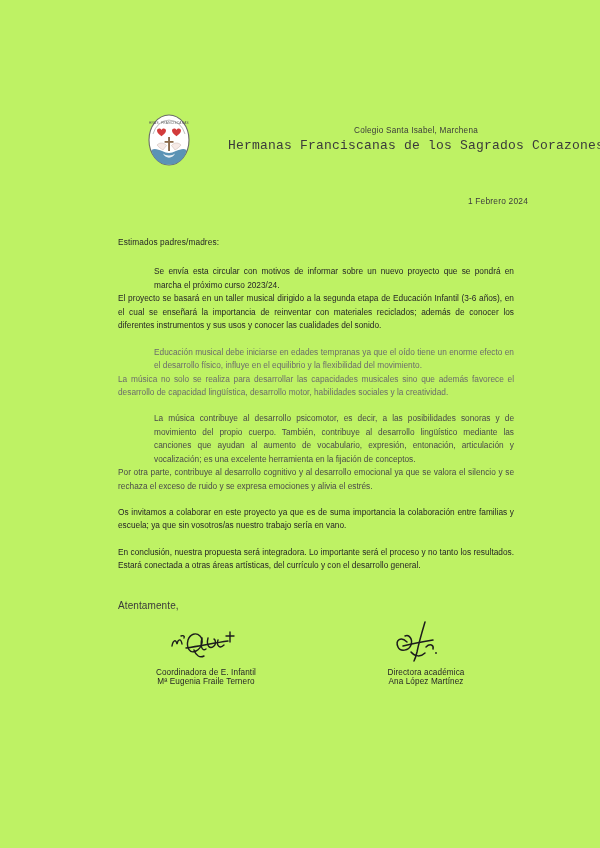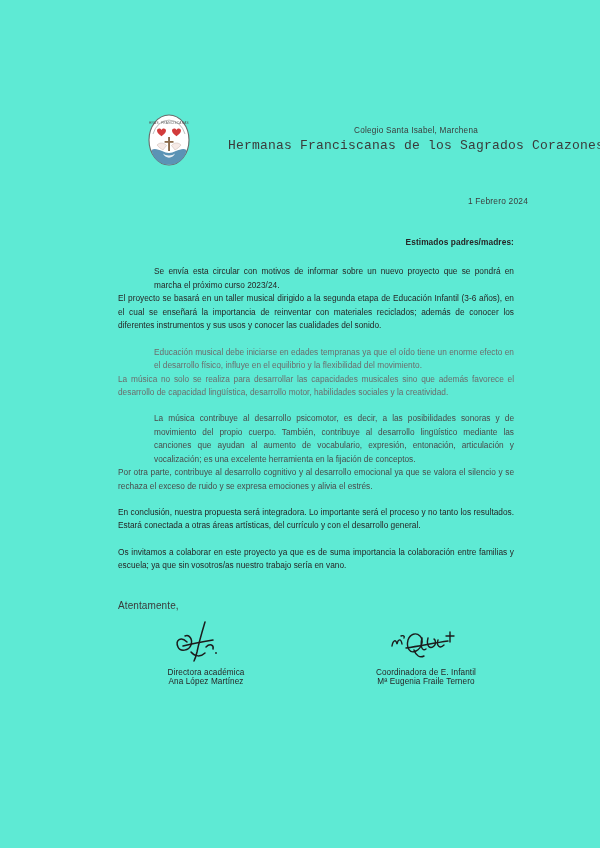--- a/index.html
+++ b/index.html
@@ -13,21 +13,21 @@
     overflow: hidden;
     font-family: "Liberation Sans", sans-serif;
     color: #1a1a1a;
     -webkit-font-smoothing: antialiased;
   }
 
   .page {
     position: relative;
     width: 600px;
     height: 848px;
-    background: #5eead4;
+    background: #bef264;
   }
 
   
   .letterhead {
     position: absolute;
     left: 0;
     top: 112px;
     width: 600px;
     display: flex;
     align-items: center;
@@ -79,24 +79,23 @@
     left: 118px;
     top: 236px;
     width: 396px;
     font-size: 8.3px;
     line-height: 1.62;
     text-align: justify;
     color: #262626;
   }
 
   .salutation {
-    margin: 0 0 16px 16px;
-    text-align: right;
-    letter-spacing: .1px;
-    font-weight: bold;
+    margin: 0 0 16px 0;
+    text-align: left;
+    letter-spacing: .1px;
   }
 
   .para {
     margin: 0 0 13px 0;
     text-align: justify;
   }
   .para:last-child { margin-bottom: 0; }
 
   .para .sub { display: block; margin-left: 36px; }
 
@@ -196,48 +195,31 @@
       <span class="sub">Educación musical debe iniciarse en edades tempranas ya que el oído tiene un enorme efecto en el desarrollo físico, influye en el equilibrio y la flexibilidad del movimiento.</span>
       <span>La música no solo se realiza para desarrollar las capacidades musicales sino que además favorece el desarrollo de capacidad lingüística, desarrollo motor, habilidades sociales y la creatividad.</span>
     </p>
 
     <p class="para semi-faded">
       <span class="sub">La música contribuye al desarrollo psicomotor, es decir, a las posibilidades sonoras y de movimiento del propio cuerpo. También, contribuye al desarrollo lingüístico mediante las canciones que ayudan al aumento de vocabulario, expresión, entonación, articulación y vocalización; es una excelente herramienta en la fijación de conceptos.</span>
       <span>Por otra parte, contribuye al desarrollo cognitivo y al desarrollo emocional ya que se valora el silencio y se rechaza el exceso de ruido y se expresa emociones y alivia el estrés.</span>
     </p>
 
     <p class="para">
+      <span>Os invitamos a colaborar en este proyecto ya que es de suma importancia la colaboración entre familias y escuela; ya que sin vosotros/as nuestro trabajo sería en vano.</span>
+    </p>
+
+    <p class="para">
       <span>En conclusión, nuestra propuesta será integradora. Lo importante será el proceso y no tanto los resultados. Estará conectada a otras áreas artísticas, del currículo y con el desarrollo general.</span>
     </p>
-
-    <p class="para">
-      <span>Os invitamos a colaborar en este proyecto ya que es de suma importancia la colaboración entre familias y escuela; ya que sin vosotros/as nuestro trabajo sería en vano.</span>
-    </p>
   </div>
 
   <div class="closing">Atentamente,</div>
 
   <div class="sign-row">
-
-    <div class="sign-block left">
-      <div class="sig-img">
-        <svg width="90" height="50" viewBox="0 0 90 50" xmlns="http://www.w3.org/2000/svg">
-          <g fill="none" stroke="#1c1c1c" stroke-width="1.5" stroke-linecap="round">
-            <path d="M26 26 C20 20 14 24 17 31 C19 36 28 35 30 29 C32 23 28 18 24 20"></path>
-            <path d="M44 6 C41 16 38 26 36 36 C35 40 34 43 33 45"></path>
-            <path d="M22 30 C30 28 40 26 52 24"></path>
-            <path d="M30 36 C34 41 40 41 44 37"></path>
-            <path d="M45 31 C49 27 53 29 52 33"></path>
-            <circle cx="55" cy="37" r="0.9" fill="#1c1c1c" stroke="none"></circle>
-          </g>
-        </svg>
-      </div>
-      <div class="sign-role">Directora académica</div>
-      <div class="sign-name">Ana López Martínez</div>
-    </div>
 
     <div class="sign-block right">
       <div class="sig-img">
         <svg width="100" height="50" viewBox="0 0 100 50" xmlns="http://www.w3.org/2000/svg">
           <g fill="none" stroke="#1c1c1c" stroke-width="1.4" stroke-linecap="round">
             <path d="M16 30 C17 24 20 23 21 28 C22 23 25 22 26 28"></path>
             <path d="M25 20 C27 19 29 20 28 22"></path>
             <path d="M32 24 C30 32 34 38 40 35 C46 32 48 24 44 20 C40 16 34 18 32 24 Z"></path>
             <path d="M46 22 C44 30 46 36 50 33"></path>
             <path d="M52 22 C50 30 54 34 58 30 C60 28 60 24 58 23"></path>
@@ -245,15 +227,32 @@
             <path d="M30 32 C44 30 58 27 72 25"></path>
             <path d="M74 16 L74 26 M70 20 L78 20"></path>
             <path d="M38 34 C40 40 44 42 48 40"></path>
           </g>
         </svg>
       </div>
       <div class="sign-role">Coordinadora de E. Infantil</div>
       <div class="sign-name">Mª Eugenia Fraile Ternero</div>
     </div>
 
+    <div class="sign-block left">
+      <div class="sig-img">
+        <svg width="90" height="50" viewBox="0 0 90 50" xmlns="http://www.w3.org/2000/svg">
+          <g fill="none" stroke="#1c1c1c" stroke-width="1.5" stroke-linecap="round">
+            <path d="M26 26 C20 20 14 24 17 31 C19 36 28 35 30 29 C32 23 28 18 24 20"></path>
+            <path d="M44 6 C41 16 38 26 36 36 C35 40 34 43 33 45"></path>
+            <path d="M22 30 C30 28 40 26 52 24"></path>
+            <path d="M30 36 C34 41 40 41 44 37"></path>
+            <path d="M45 31 C49 27 53 29 52 33"></path>
+            <circle cx="55" cy="37" r="0.9" fill="#1c1c1c" stroke="none"></circle>
+          </g>
+        </svg>
+      </div>
+      <div class="sign-role">Directora académica</div>
+      <div class="sign-name">Ana López Martínez</div>
+    </div>
+
   </div>
 
 </div>
 
 </body></html>

